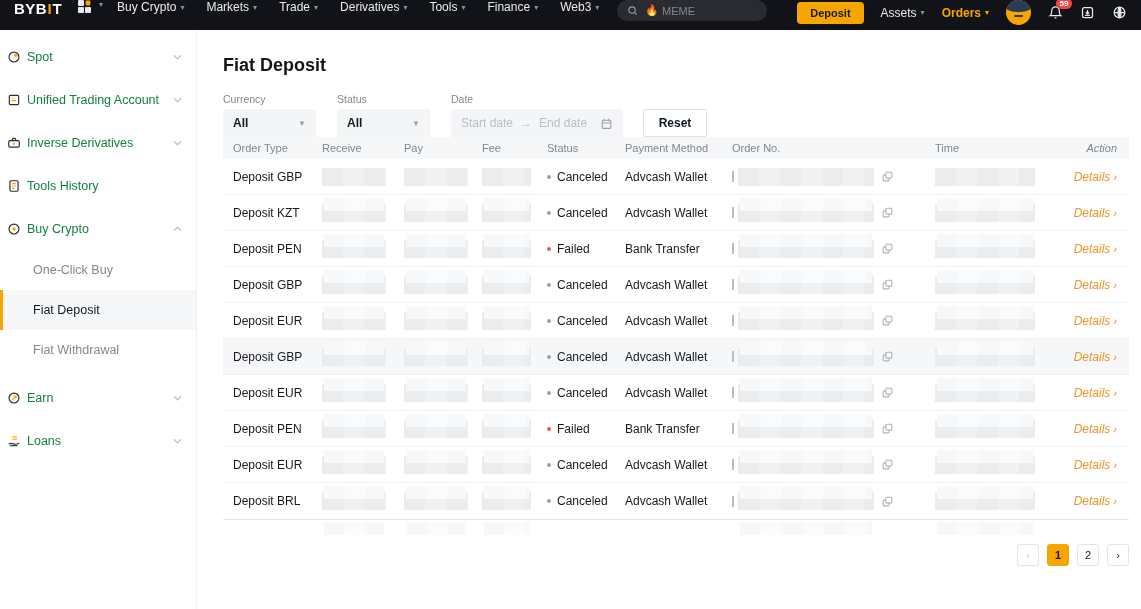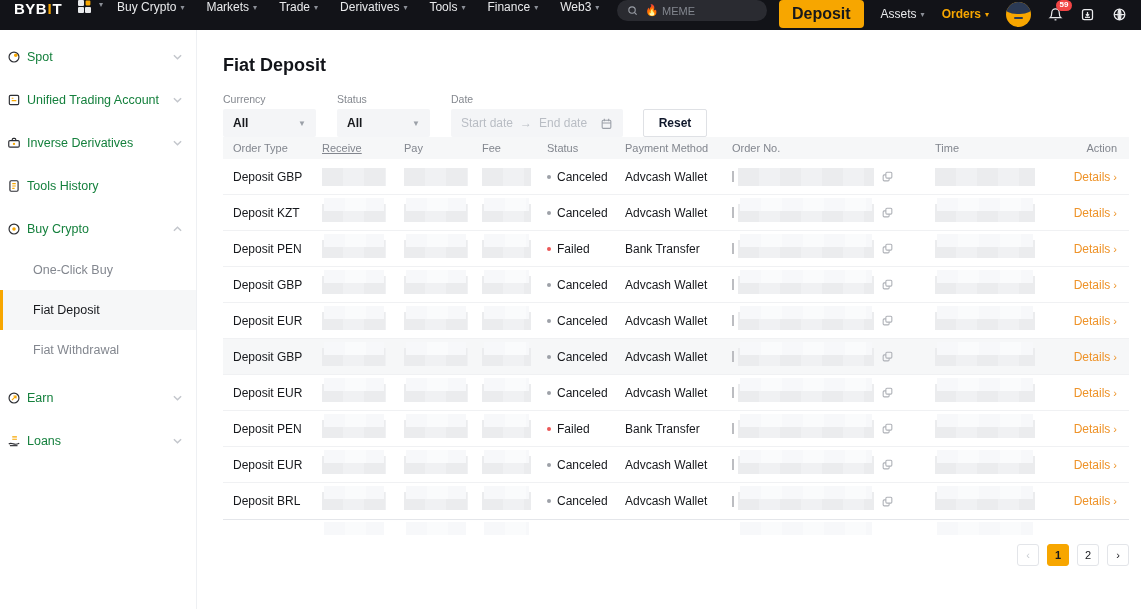--- a/index.html
+++ b/index.html
@@ -12,21 +12,21 @@
   .logo .logo-i { color:#f7a600; margin:0 .5px; }
   .grid-icon { width:13px; height:13px; display:grid; grid-template-columns:6px 6px; grid-template-rows:6px 6px; gap:1px; margin-right:4px; cursor:pointer; }
   .grid-icon i { background:#e9eaec; border-radius:1px; }
   .grid-icon i.or { background:#f7a600; transform:scale(.8); }
   .caret { font-size:8px; color:#8b8f97; margin-left:4px; }
   .nav-menu { display:flex; align-items:center; gap:22px; margin-left:14px; }
   .nav-item { font-size:12px; color:#e9eaec; cursor:pointer; white-space:nowrap; display:flex; align-items:center; }
   .nav-search { margin-left:18px; width:150px; height:21px; background:#2a2b31; border-radius:11px; display:flex; align-items:center; padding:0 10px; cursor:text; }
   .nav-search .ph { font-size:11px; color:#83878f; margin-left:7px; display:flex; align-items:center; gap:3px; }
   .nav-right { margin-left:auto; display:flex; align-items:center; gap:17px; }
-  .deposit-btn { background:#f7a600; color:#16181c; font-size:16px; font-weight:700; border:none; border-radius:4px; padding:5px 13px; cursor:pointer; }
+  .deposit-btn { background:#f7a600; color:#16181c; font-size:11px; font-weight:700; border:none; border-radius:4px; padding:5px 13px; cursor:pointer; }
   .nav-assets { font-size:12px; display:flex; align-items:center; cursor:pointer; }
   .nav-orders { font-size:12px; color:#f7a600; font-weight:600; display:flex; align-items:center; cursor:pointer; }
   .nav-orders .caret { color:#f7a600; }
   .avatar { width:25px; height:25px; border-radius:50%; background:#f7a600; position:relative; overflow:hidden; cursor:pointer; }
   .avatar::before { content:""; position:absolute; left:-2px; right:-2px; top:-3px; height:15px; background:#2b3a55; border-radius:0 0 45% 45%; }
   .avatar::after { content:""; position:absolute; left:8px; top:15px; width:9px; height:2px; border-radius:2px; background:#2b3a55; }
   .icon-btn { position:relative; display:flex; align-items:center; cursor:pointer; }
   .badge { position:absolute; top:-7px; left:8px; background:#f24545; color:#fff; font-size:8px; font-weight:700; border-radius:8px; padding:1.5px 3.5px; line-height:1; }
 
   
@@ -57,28 +57,28 @@
   .reset-btn { height:28px; width:64px; margin-left:20px; background:#fff; border:1px solid #dfe1e5; border-radius:2px; font-size:12px; font-weight:700; color:#0f172a; cursor:pointer; }
 
   
   .fiat-table { border-bottom:1px solid #e4e6ea; }
   .thead { height:22px; background:#f6f7f8; display:flex; align-items:center; padding-left:10px; font-size:11px; color:#82868e; }
   .trow { height:36px; display:flex; align-items:center; padding-left:10px; border-bottom:1px solid #f0f1f3; position:relative; font-size:12px; color:#17191d; }
   .trow:last-child { border-bottom:none; }
   .trow.hl { background:#f6f7f8; }
   .col { display:flex; align-items:center; }
   .c-ordertype { width:89px; }
-  .c-receive { width:82px;text-decoration:underline; }
+  .c-receive { width:82px; }
   .c-pay { width:78px; }
   .c-fee { width:65px; }
   .c-status { width:78px; }
   .c-payment { width:107px; }
   .c-orderno { width:197px; }
   .c-time { flex:1; padding-left:6px; }
-  .c-action { width:92px; justify-content:flex-end; padding-right:12px; }
+  .c-action { width:92px; justify-content:flex-end; padding-right:12px;font-style:italic; }
 
   .redact { position:relative; height:18px; display:inline-block;
     background:repeating-linear-gradient(90deg,#ebecee 0 21px,#f0f1f3 21px 42px); }
   .redact::after { content:""; position:absolute; left:2px; right:2px; top:30px; height:13px;
     background:repeating-linear-gradient(90deg,#f7f8fa 0 21px,#fafbfc 21px 42px); z-index:1; }
   .r-receive { width:64px; } .r-pay { width:64px; } .r-fee { width:49px; }
   .r-orderno { width:136px; } .r-time { width:100px; }
   .sliver { width:2px; height:11px; background:#bcbdc1; margin-right:4px; flex-shrink:0; }
   .copy-icon { margin-left:7px; display:flex; cursor:pointer; }
 

